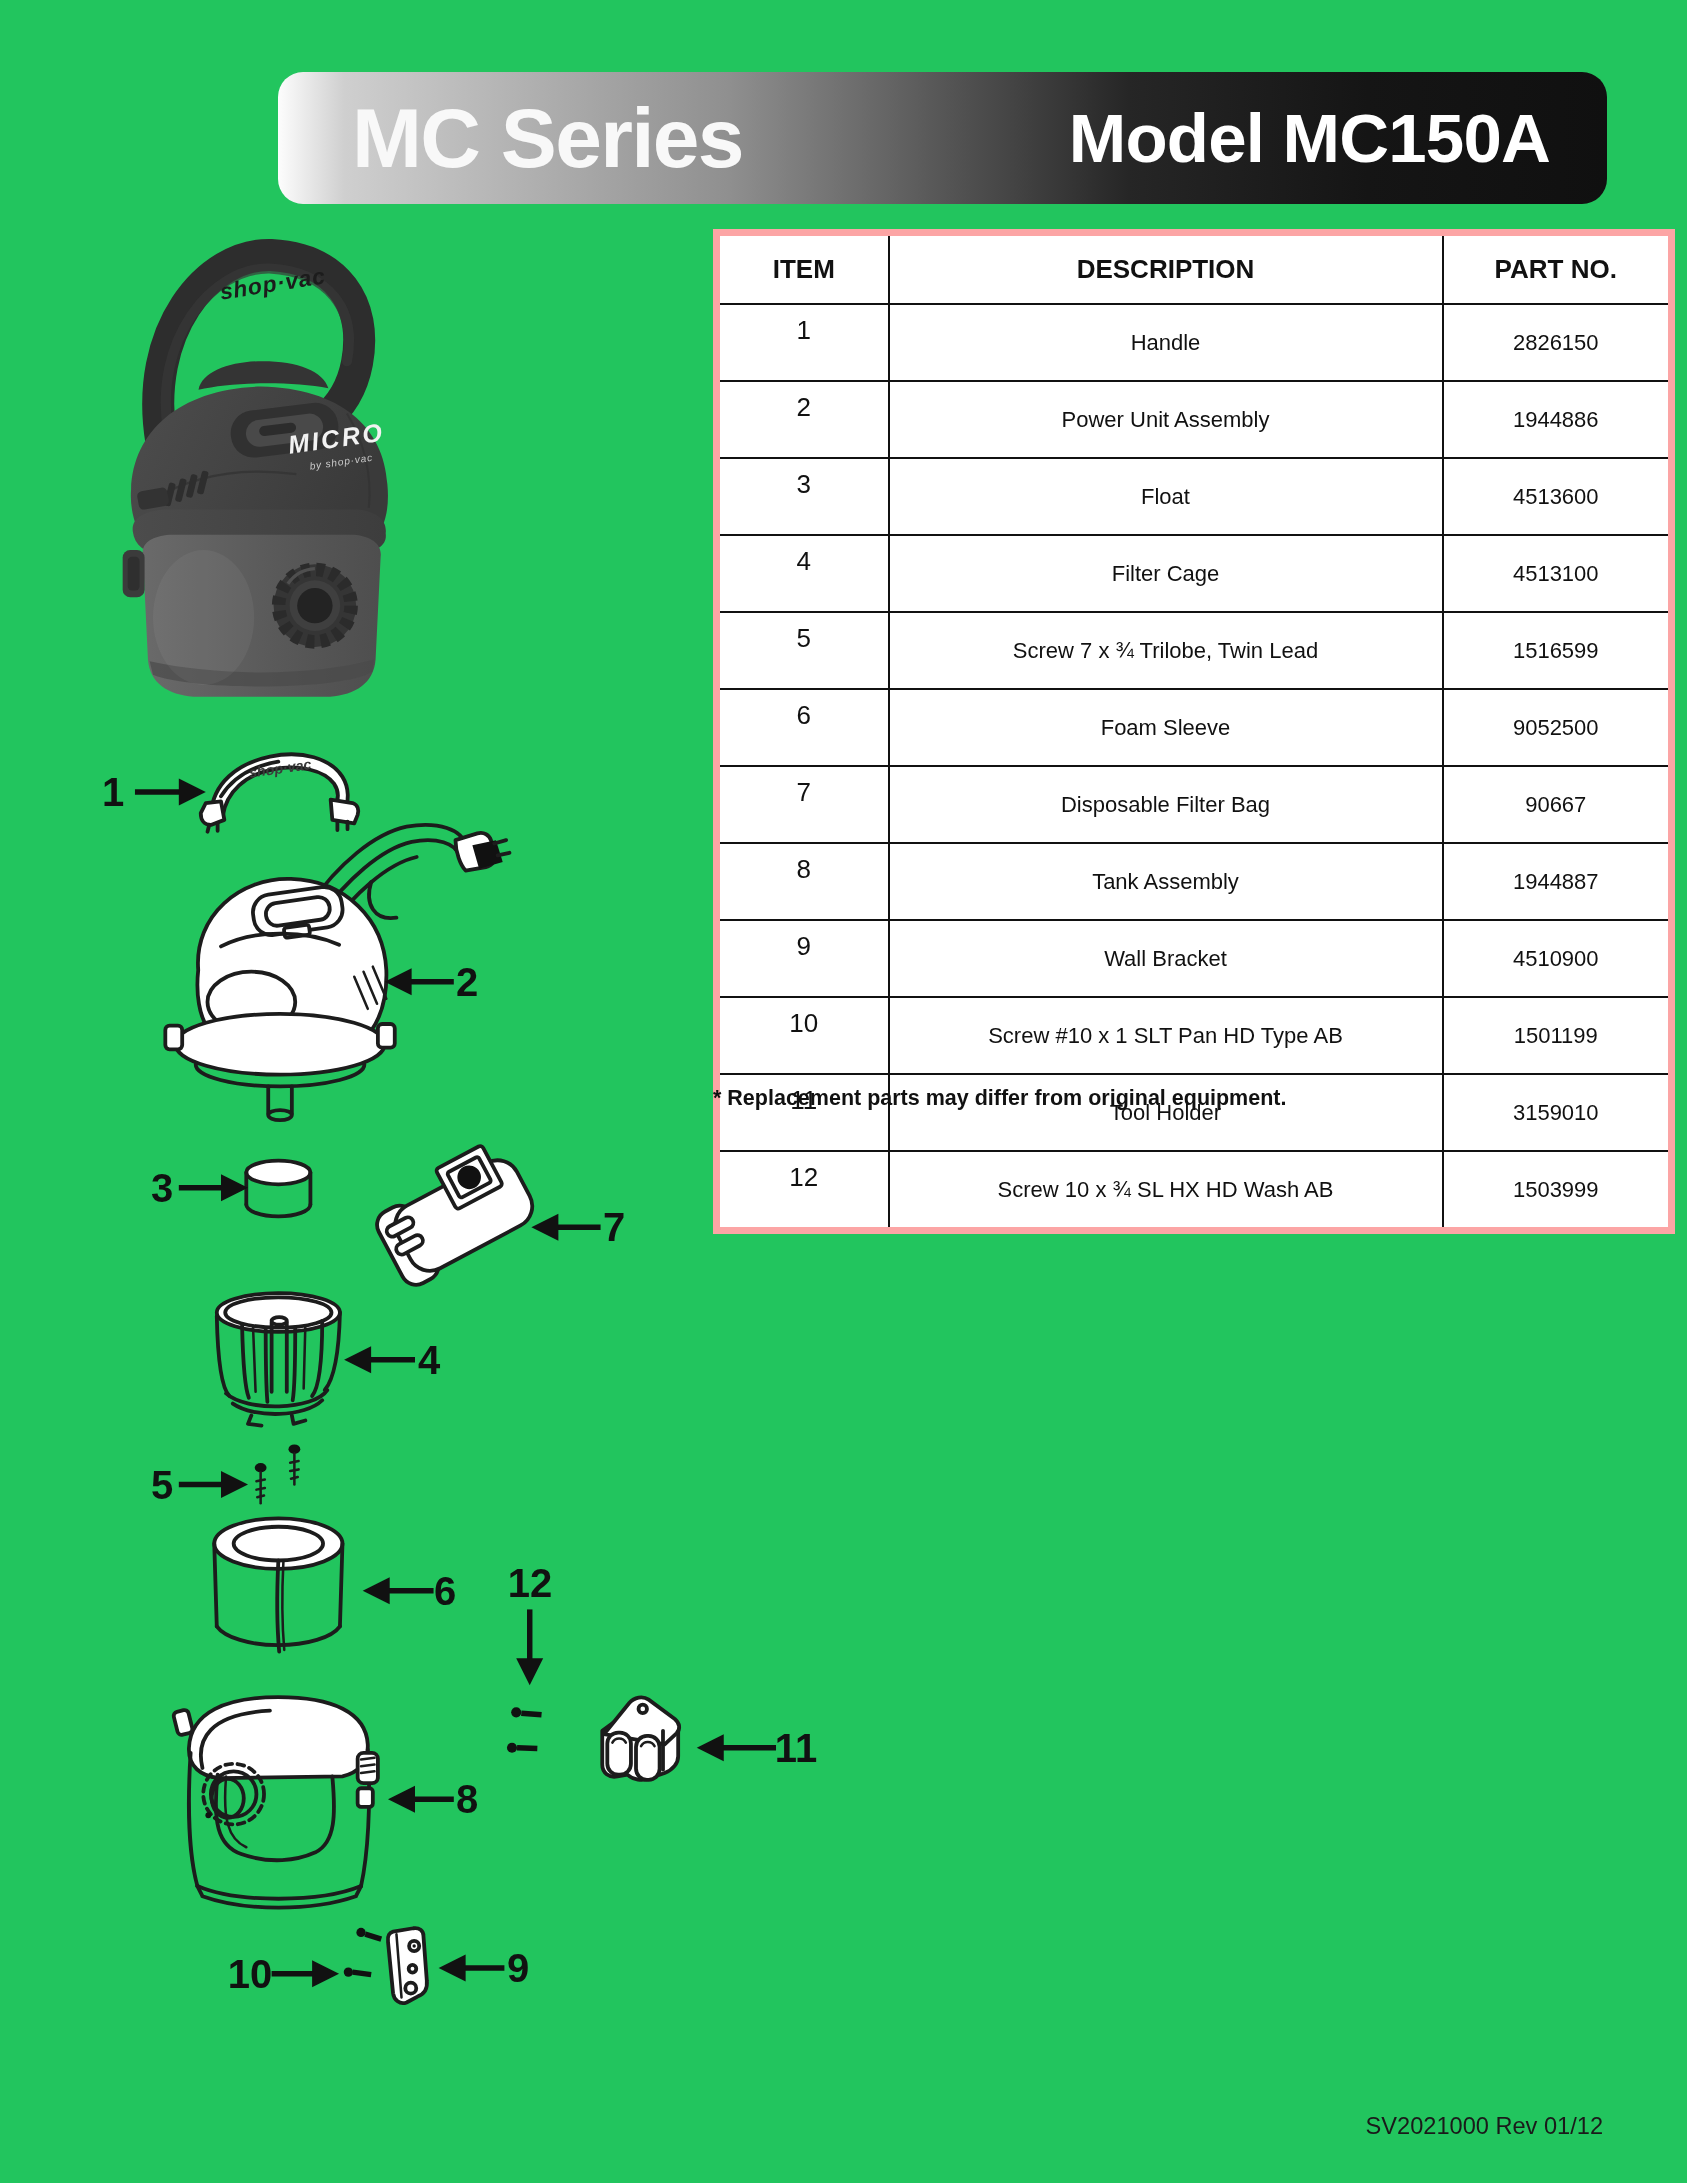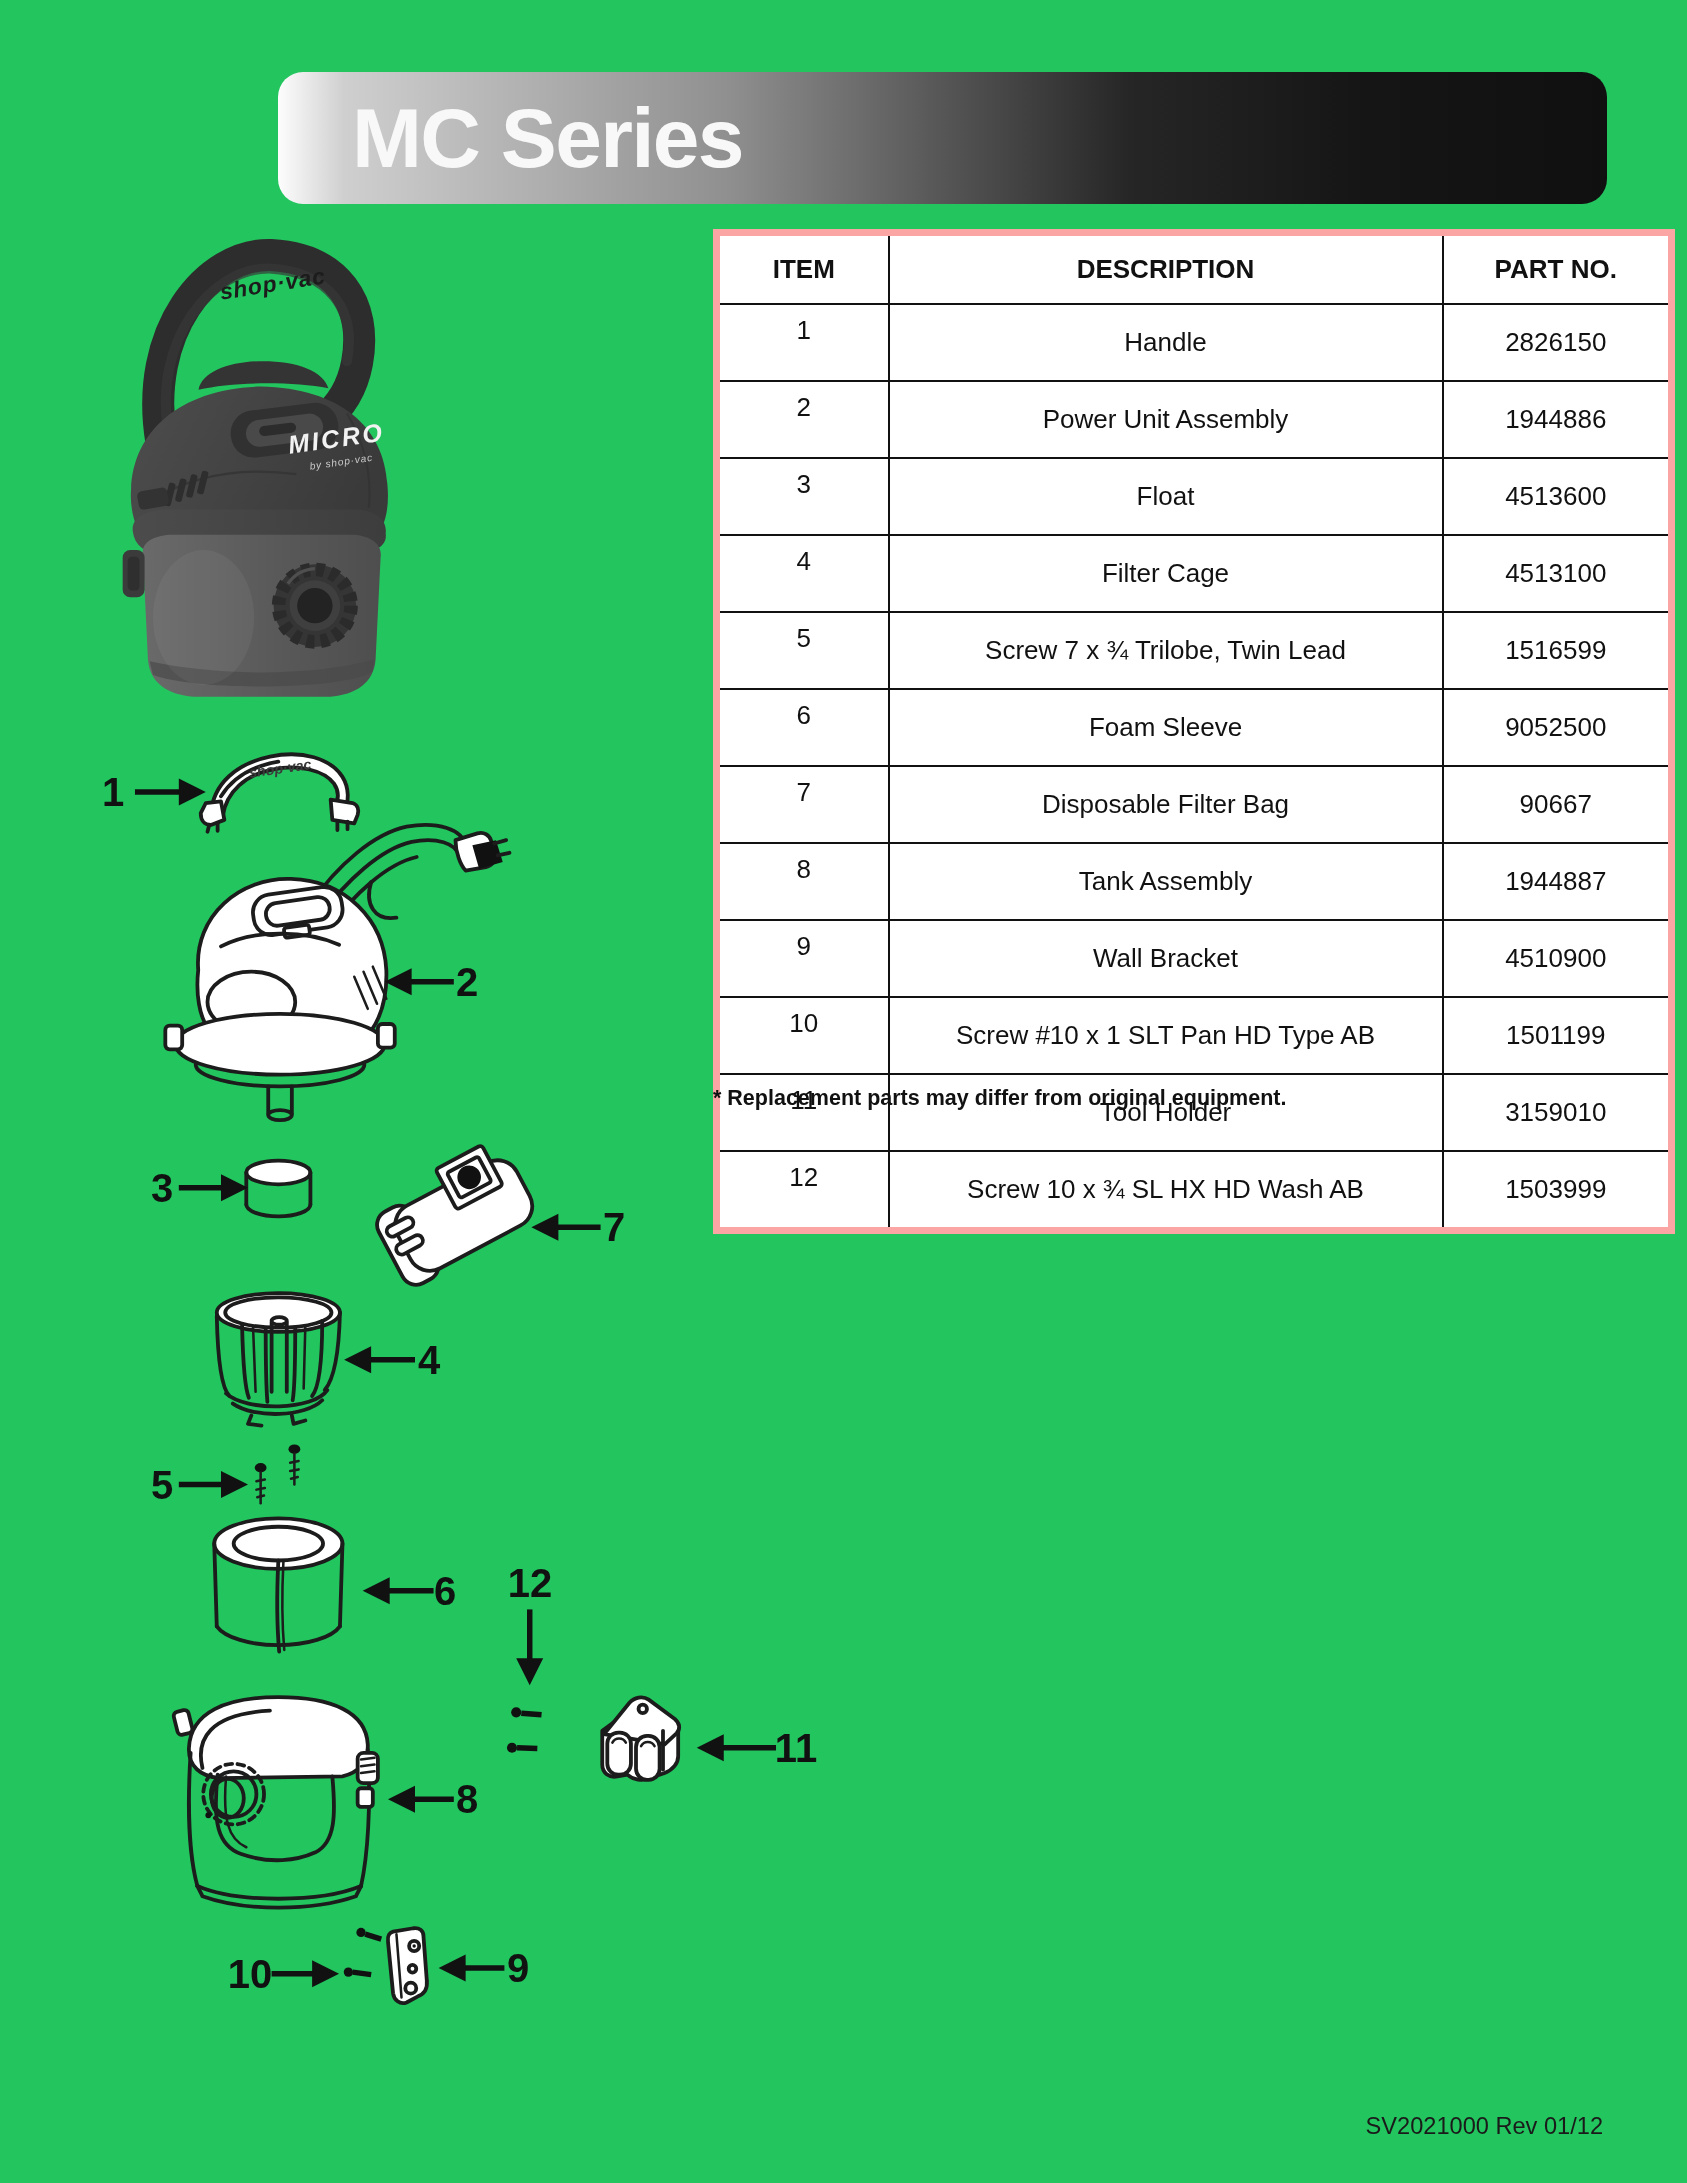--- a/index.html
+++ b/index.html
@@ -19,21 +19,21 @@
   .model{font-size:69px;font-weight:bold;color:#ffffff;letter-spacing:-0.8px;white-space:nowrap;}
   
   table.parts{
     position:absolute;left:713px;top:229px;width:956px;
     border-collapse:collapse;table-layout:fixed;background:#fff;
   }
   table.parts col.c1{width:172px;} table.parts col.c2{width:554px;} table.parts col.c3{width:229px;}
   table.parts{border:7px solid #fca5a5;}
   table.parts th,table.parts td{border:2.5px solid #111;text-align:center;padding:0;}
   table.parts thead th{height:67px;font-size:26px;font-weight:bold;vertical-align:middle;}
-  table.parts tbody td{height:65px;font-size:26px;font-weight:normal;vertical-align:middle;}
+  table.parts tbody td{height:65px;font-size:22px;font-weight:normal;vertical-align:middle;}
   table.parts tbody td.c-item{vertical-align:top;padding-top:10px;font-size:26px;}
   .footnote{position:absolute;left:713px;top:1086px;font-size:21.5px;font-weight:bold;color:#111;}
   .docnum{position:absolute;right:84px;top:2113px;font-size:23.6px;color:#1a1a1a;}
   
   .lbl{position:absolute;transform:translate(-50%,-50%);font-size:40px;font-weight:bold;color:#111;line-height:1;}
   .p1{left:113px;top:792px} .p2{left:467px;top:982px} .p3{left:162px;top:1188px}
   .p4{left:429px;top:1360px} .p5{left:162px;top:1485px} .p6{left:445px;top:1591px}
   .p7{left:614px;top:1227px} .p8{left:467px;top:1799px} .p9{left:518px;top:1968px}
   .p10{left:250px;top:1974px} .p11{left:796px;top:1748px} .p12{left:530px;top:1583px}
   
@@ -50,20 +50,21 @@
   .micro{font-style:italic;font-weight:bold;font-size:30px;fill:#f2f2f2;letter-spacing:3px;}
   .microsub{font-style:italic;font-size:12px;fill:#c9c9c9;letter-spacing:1px;}
 </style>
 </head>
 <body>
 
 <div id="page">
 
   <header class="banner">
     <div class="series">MC Series</div>
+    <div class="model">Model MC150A</div>
   </header>
 
   <svg class="photo" width="333" height="481" viewBox="0 0 395 570">
     <defs>
       <linearGradient id="gTank" x1="0" y1="0" x2="1" y2="0">
         <stop offset="0" stop-color="#6a6a6a"></stop>
           <stop offset="0.6" stop-color="#585858"></stop>
           <stop offset="1" stop-color="#4e4e4e"></stop>
       </linearGradient>
       <linearGradient id="gMotor" x1="0" y1="0" x2="1" y2="0.3">

